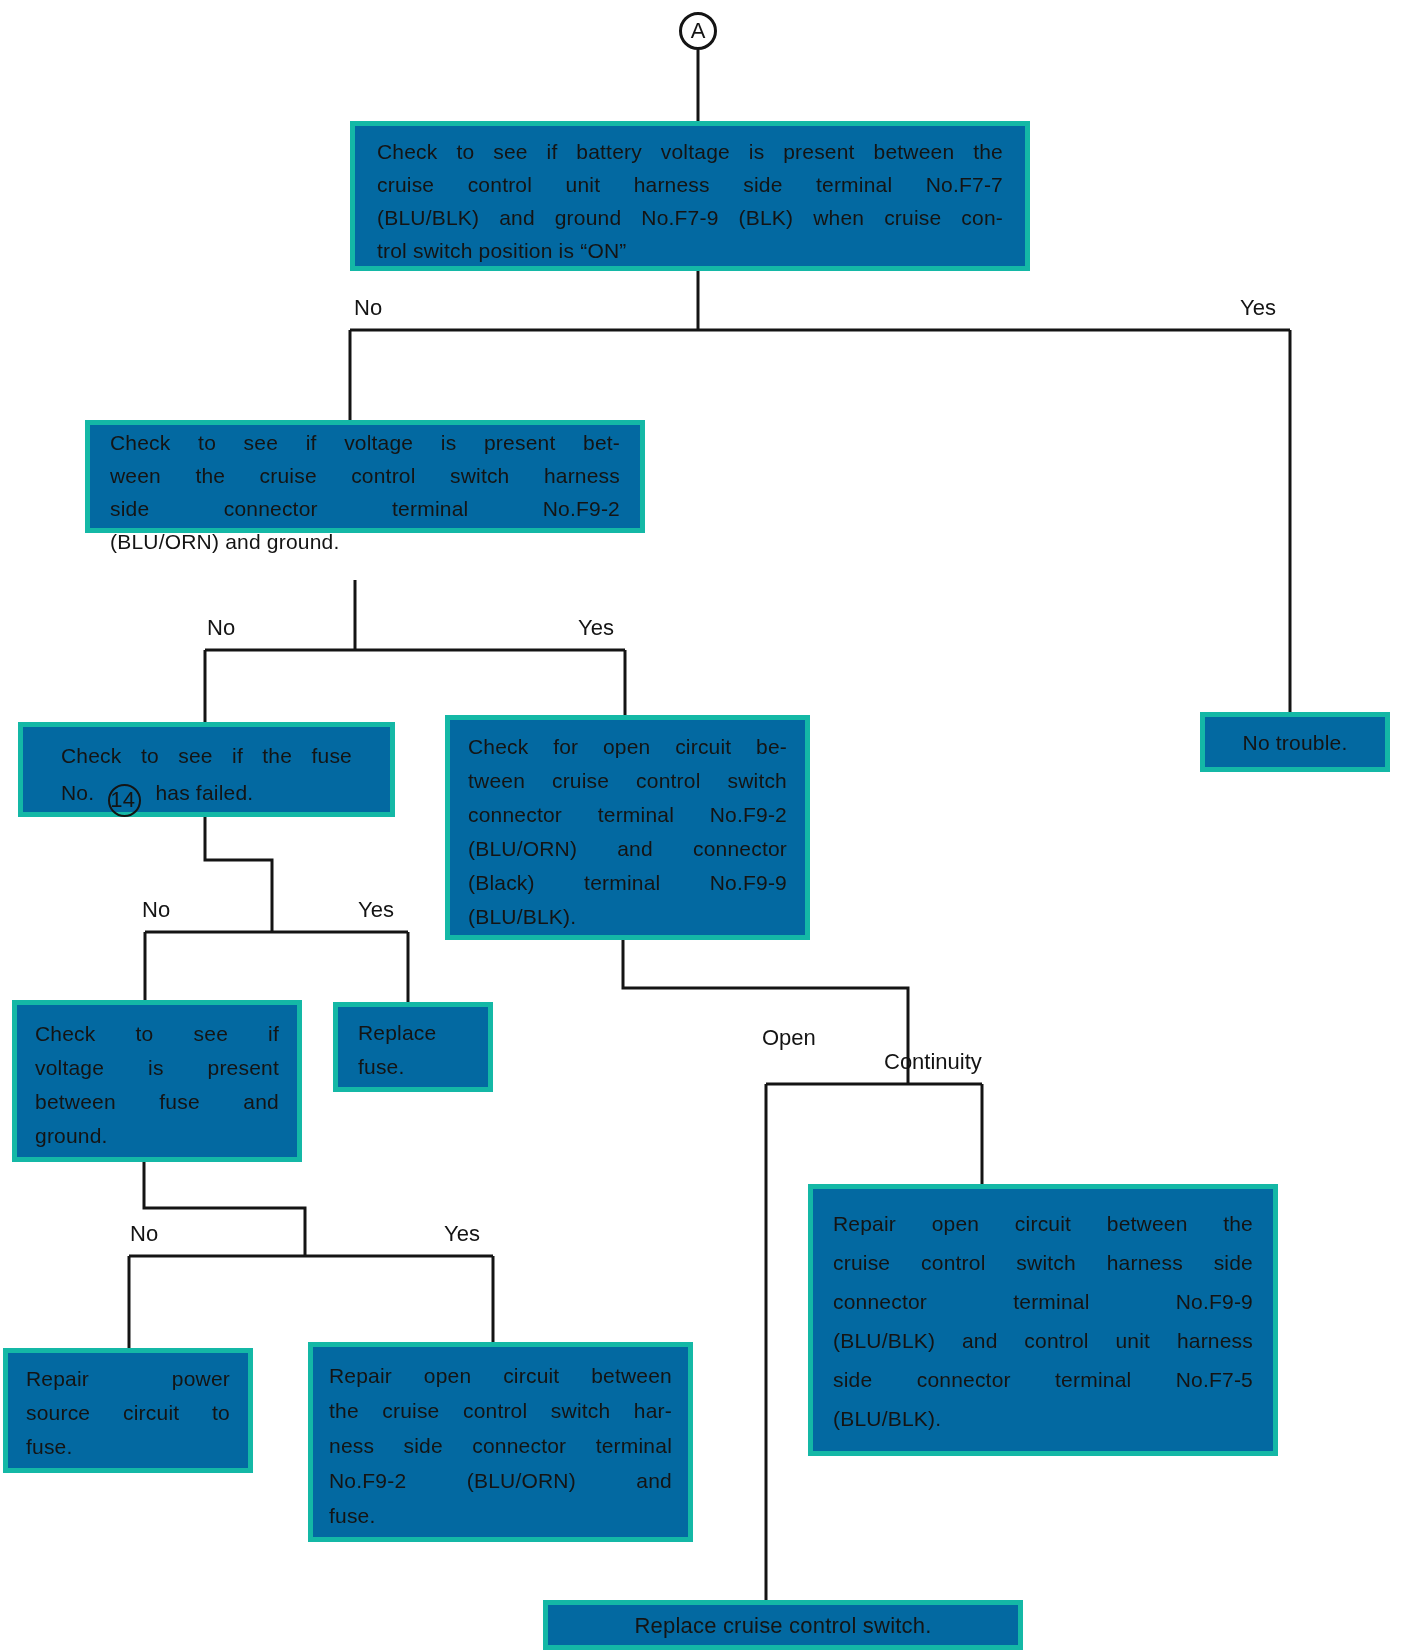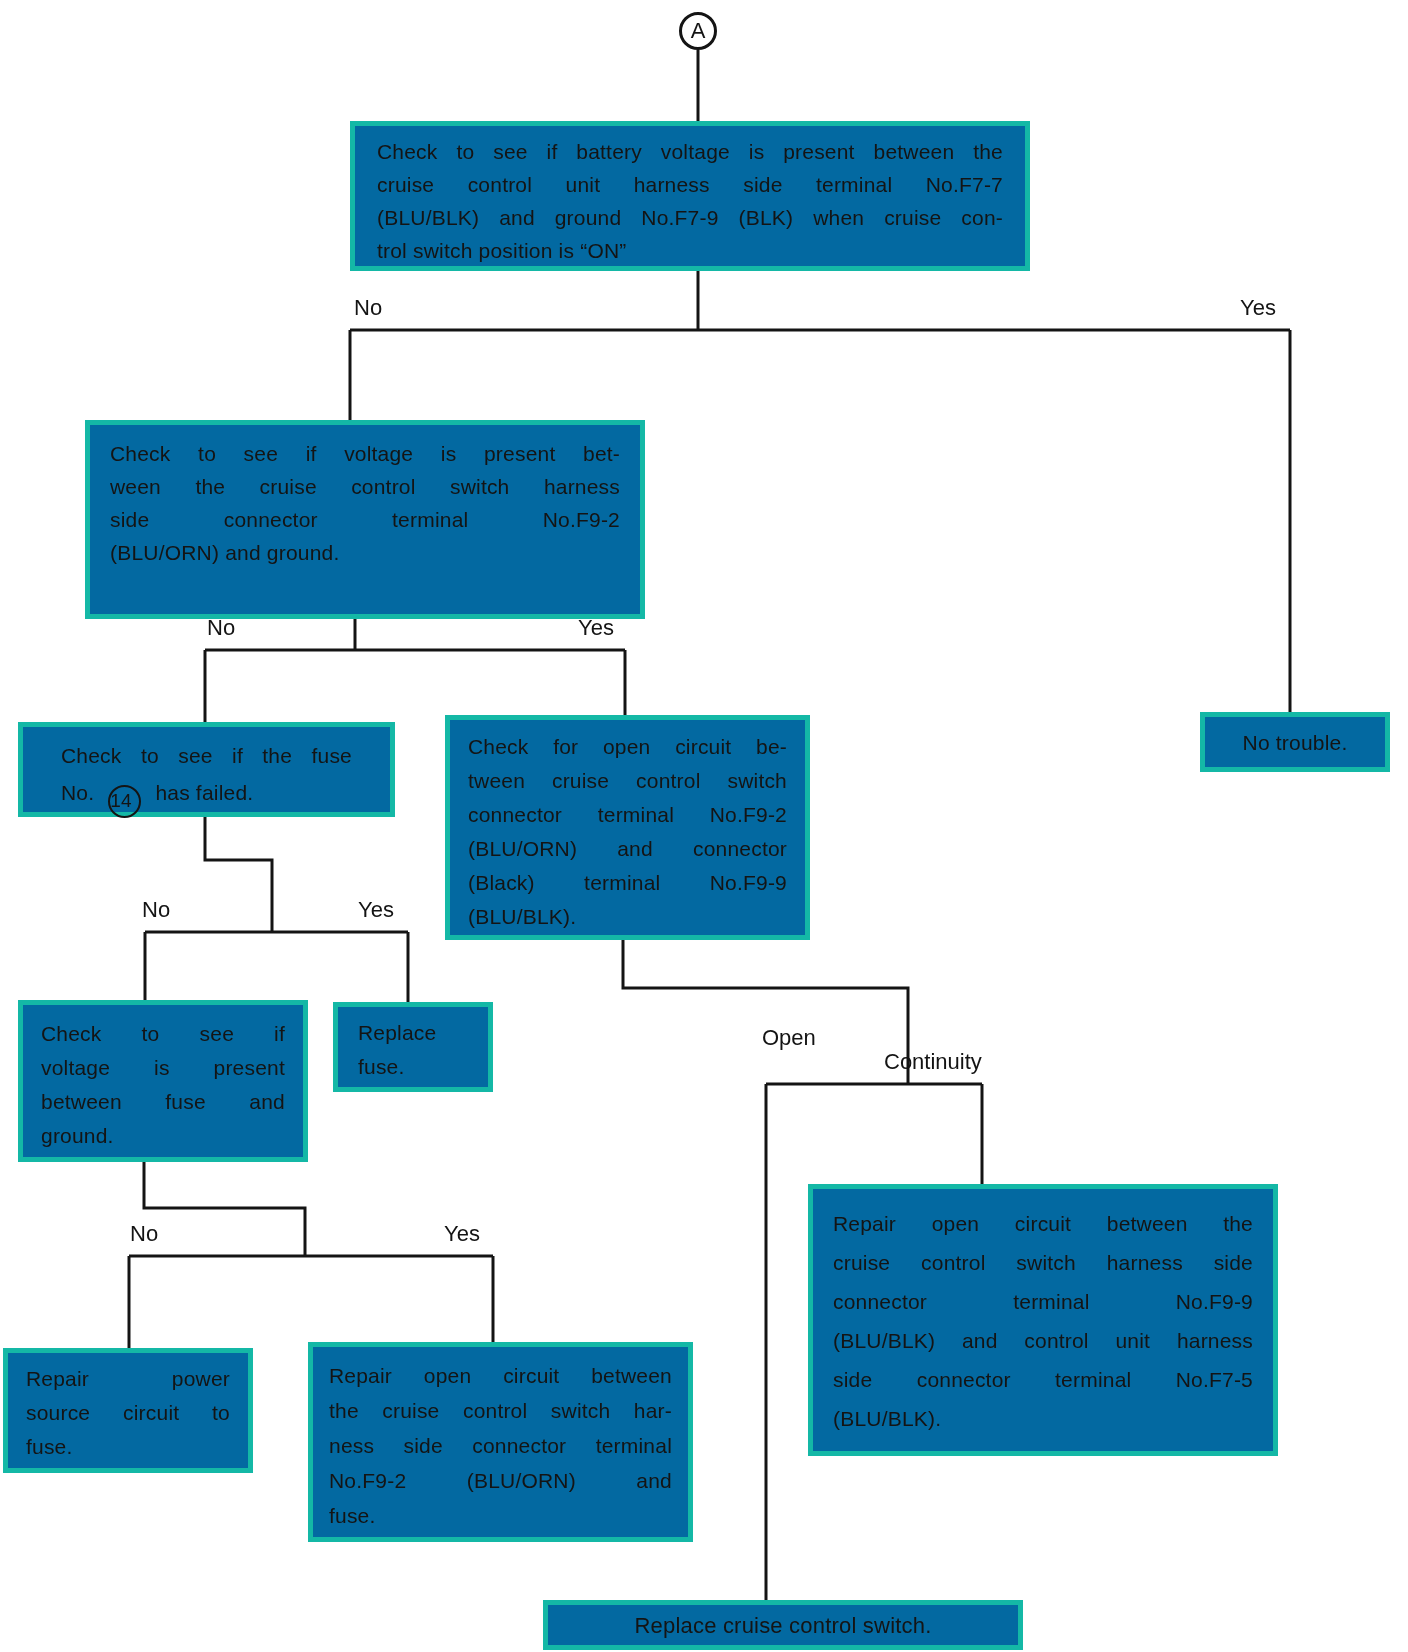--- a/index.html
+++ b/index.html
@@ -41,31 +41,31 @@
     line-height:24px;
     white-space:nowrap;
   }
   .fuse-circle{
     display:inline-block;
     box-sizing:border-box;
     width:33px;height:33px;
     border:2.5px solid #141414;border-radius:50%;
     text-align:center;
     line-height:28px;
-    font-size:19px;
+    font-size:22px;
     margin:0 8px;
     vertical-align:-7px;
   }
   
   #box-battery   {left:350px; top:121px;  width:680px; height:150px; padding:9px 22px;}
-  #box-switchv   {left:85px;  top:420px;  width:560px; height:199px; padding:12px 20px;}
+  #box-switchv   {left:85px;  top:420px;  width:560px; height:113px; padding:1px 20px;}
   #box-fuse      {left:18px;  top:722px;  width:377px; height:95px;  padding:10px 38px; line-height:37px;}
   #box-opencheck {left:445px; top:715px;  width:365px; height:225px; padding:10px 18px; line-height:34px;}
   #box-notrouble {left:1200px;top:712px;  width:190px; height:60px;}
-  #box-fusev     {left:18px;   top:1000px; width:290px; height:162px; padding:12px 18px; line-height:34px;}
+  #box-fusev     {left:12px;   top:1000px; width:290px; height:162px; padding:12px 18px; line-height:34px;}
   #box-replfuse  {left:333px; top:1002px; width:160px; height:90px;  padding:9px 20px;  line-height:34px;}
   #box-repairpow {left:3px;   top:1348px; width:250px; height:125px; padding:9px 18px;  line-height:34px;}
   #box-repairf92 {left:308px; top:1342px; width:385px; height:200px; padding:11px 16px; line-height:35px;}
   #box-repairf99 {left:808px; top:1184px; width:470px; height:272px; padding:15px 20px; line-height:39px;}
   #box-replsw    {left:543px; top:1600px; width:480px; height:50px;  font-size:22px;}
   #circle-a      {left:679px; top:12px;}
   
   #lbl-b1-no  {left:354px;  top:296px;}
   #lbl-b1-yes {left:1240px; top:296px;}
   #lbl-b2-no  {left:207px;  top:616px;}

